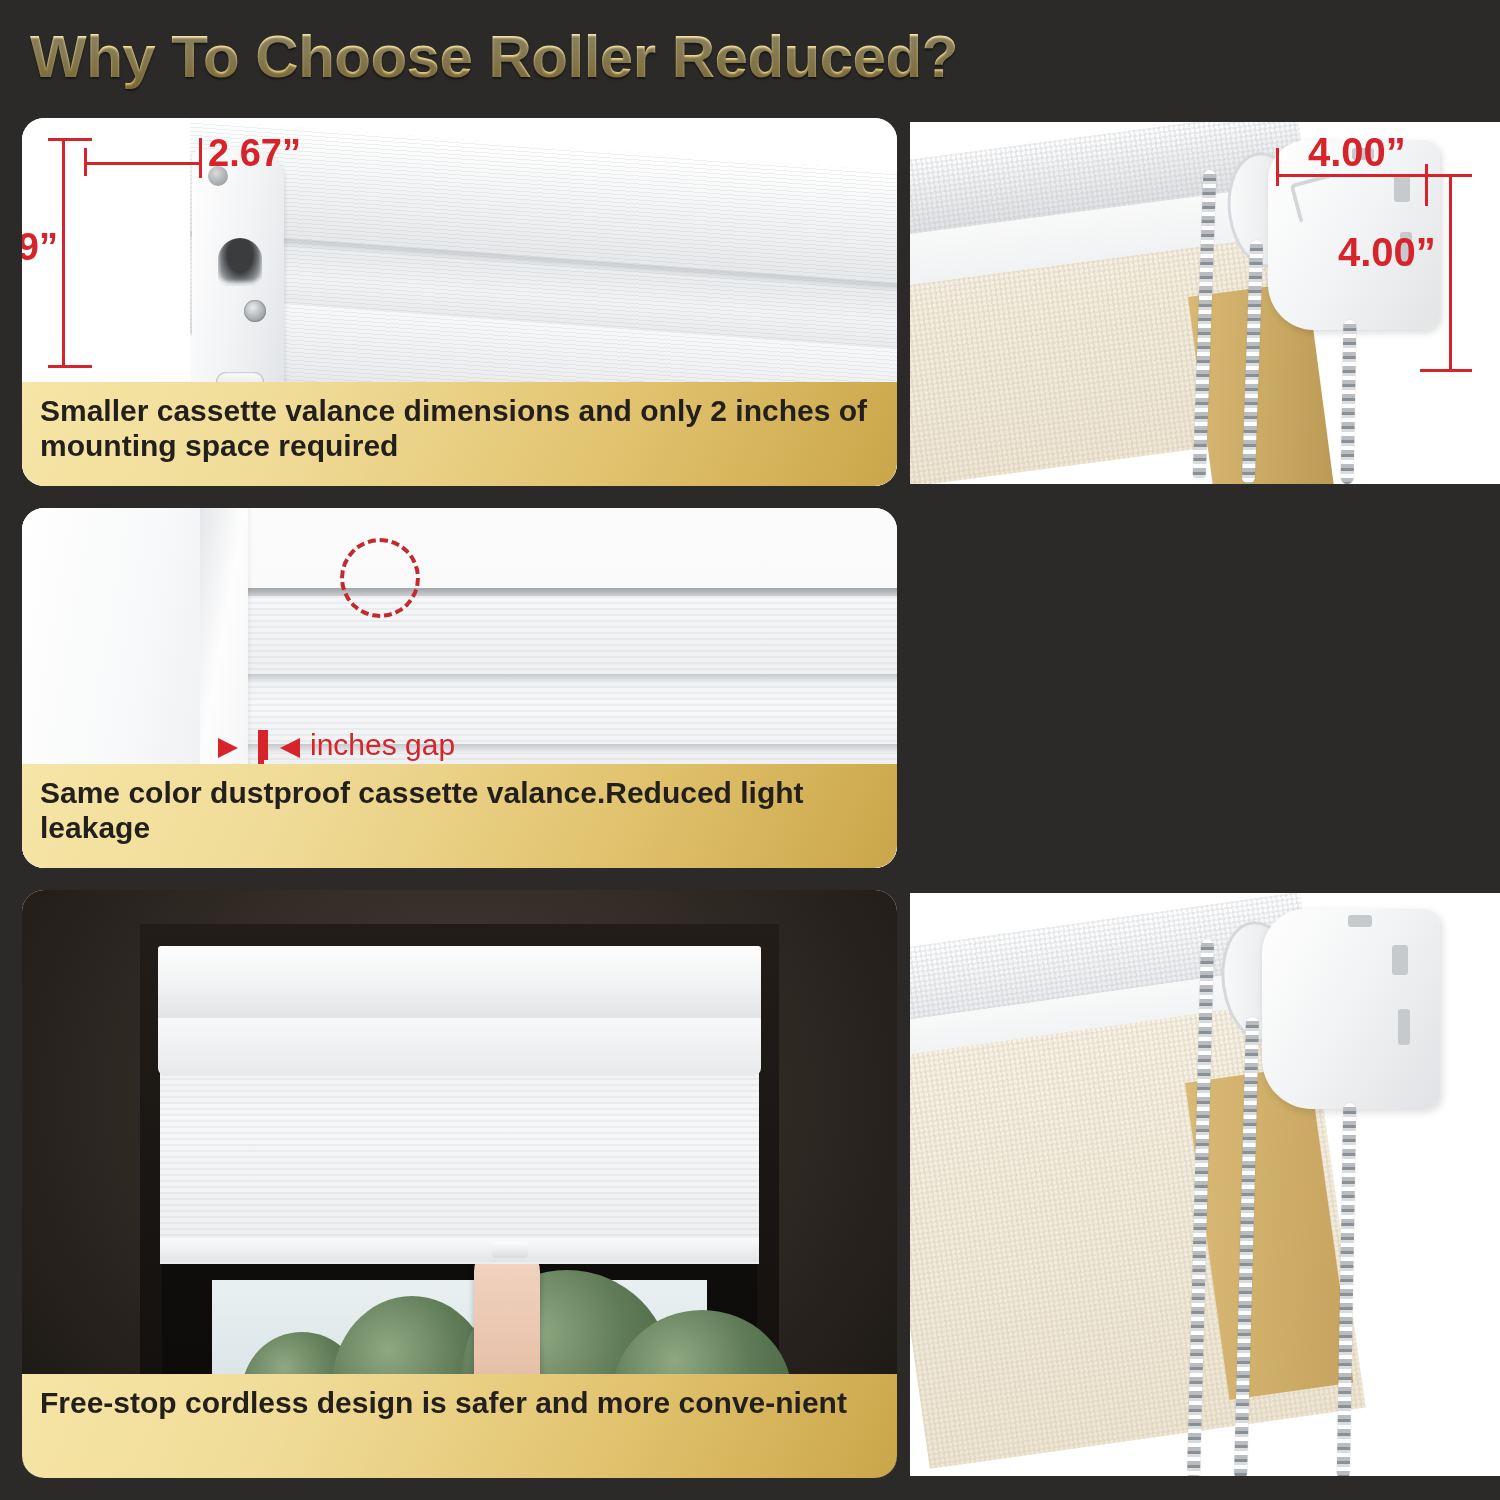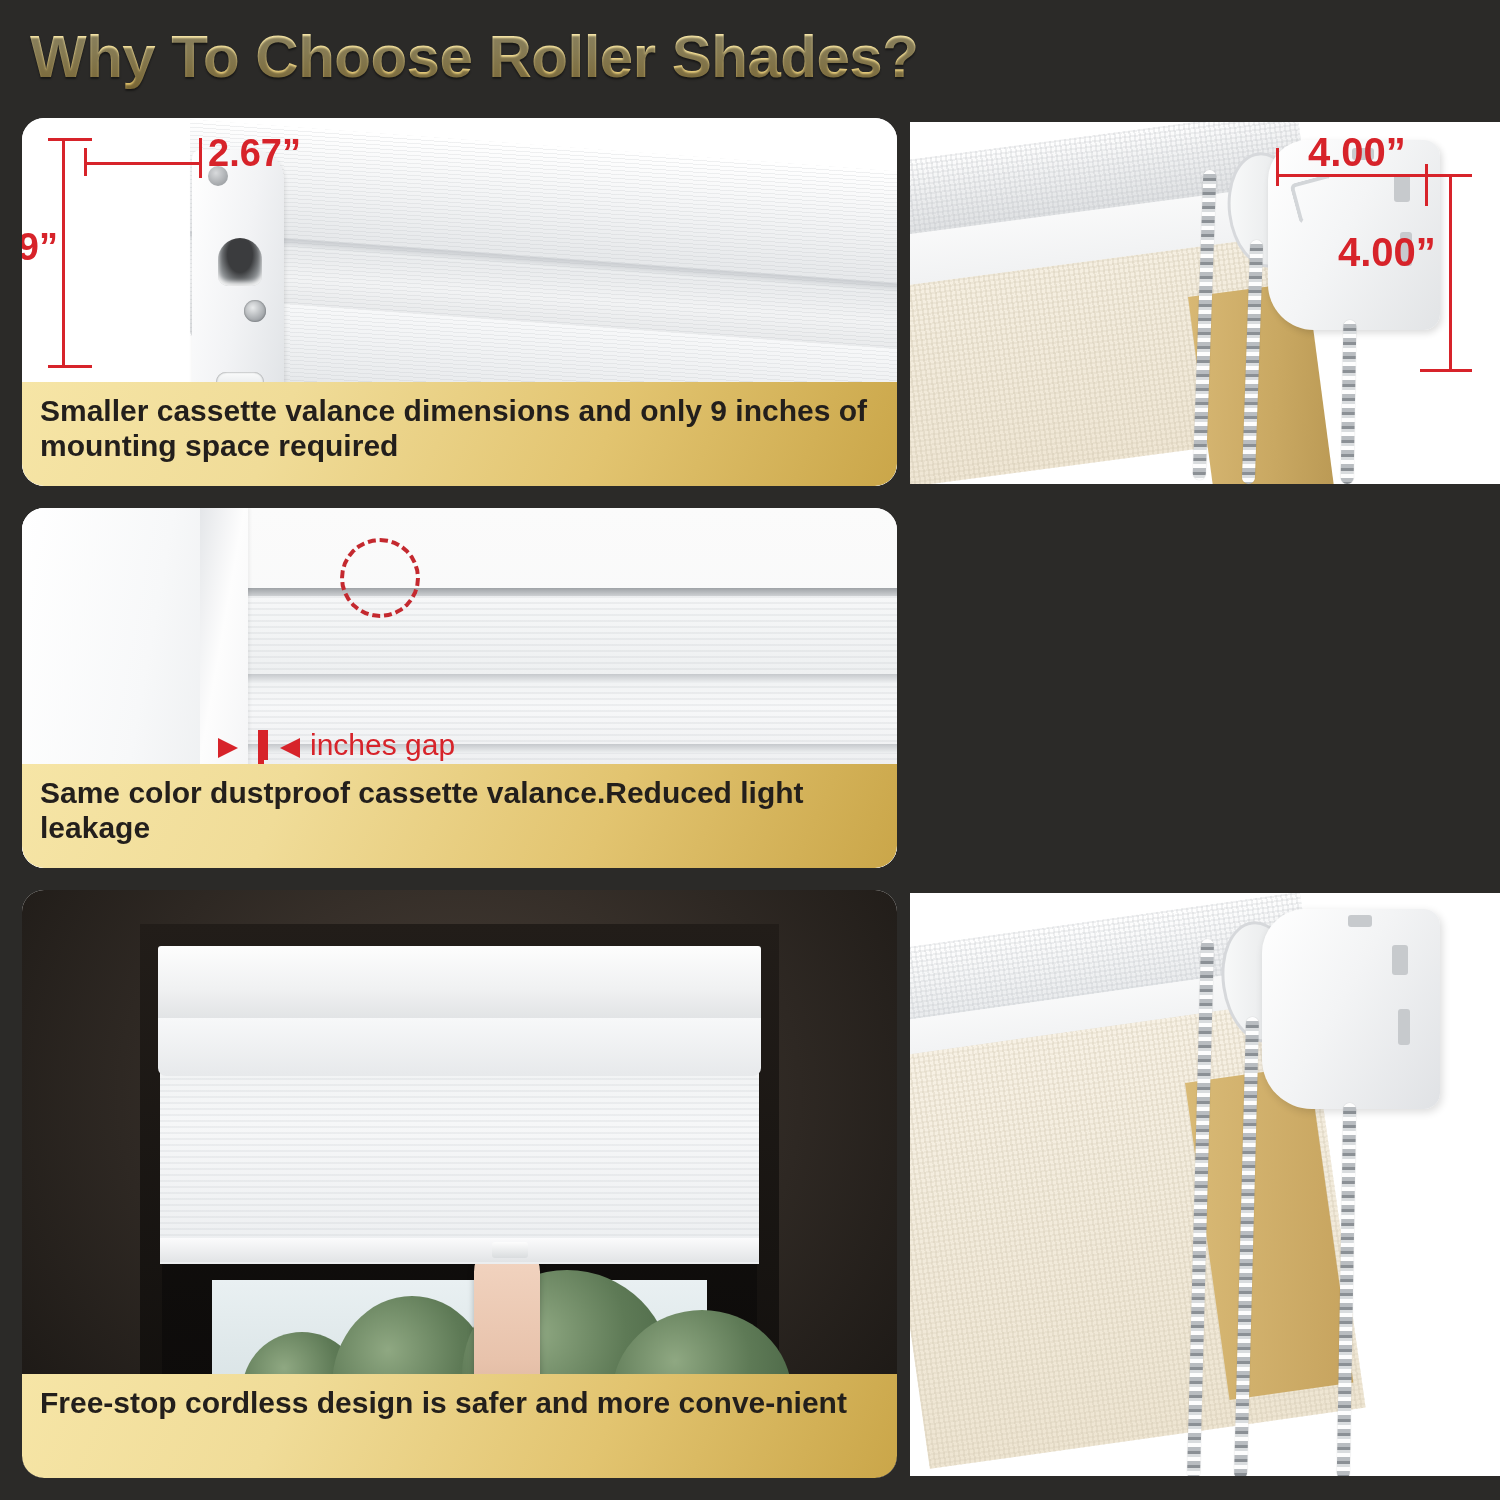--- a/index.html
+++ b/index.html
@@ -337,21 +337,21 @@
     position:absolute; left:312px; top:28px; width:76px; height:122px;
     border-radius:50%;
     background: linear-gradient(100deg,#fafbfb,#dfe1e3);
     border: 3px solid #d6d8db;
     transform: rotate(-8deg);
   }
 </style>
 </head>
 <body>
 
-<div class="page-title">Why To Choose Roller Shades?</div>
+<div class="page-title">Why To Choose Roller Reduced?</div>
 
 <div class="grid">
 
   <div class="panel left row1">
     <div class="art p1">
       <div class="valance-body"></div>
       <div class="valance-lower"></div>
       <div class="p1-shadebottom"></div>
       <div class="endcap">
         <div class="screwtop"></div>
@@ -363,21 +363,21 @@
       <div class="dim-line-h" style="left:62px; top:44px; width:118px;"></div>
       <div class="tick-v" style="left:62px; top:30px; height:28px;"></div>
       <div class="tick-v" style="left:177px; top:20px; height:40px;"></div>
       <div class="dim" style="left:186px; top:14px; font-size:38px;">2.67”</div>
 
       <div class="dim-line-v" style="left:40px; top:20px; height:230px;"></div>
       <div class="tick-h" style="left:26px; top:20px; width:44px;"></div>
       <div class="tick-h" style="left:26px; top:247px; width:44px;"></div>
       <div class="dim" style="left:-112px; top:108px; width:148px; text-align:right; font-size:38px;">5.49”</div>
     </div>
-    <div class="caption gold">Smaller cassette valance dimensions and only 9 inches of mounting space required</div>
+    <div class="caption gold">Smaller cassette valance dimensions and only 2 inches of mounting space required</div>
   </div>
 
   <div class="panel right row1">
     <div class="art p2">
       <div class="fabric-cream"></div>
       <div class="fabric-khaki"></div>
       <div class="fabric-white"></div>
       <div class="beam-top"></div>
       <div class="roller-disc"></div>
       <div class="bracket">

